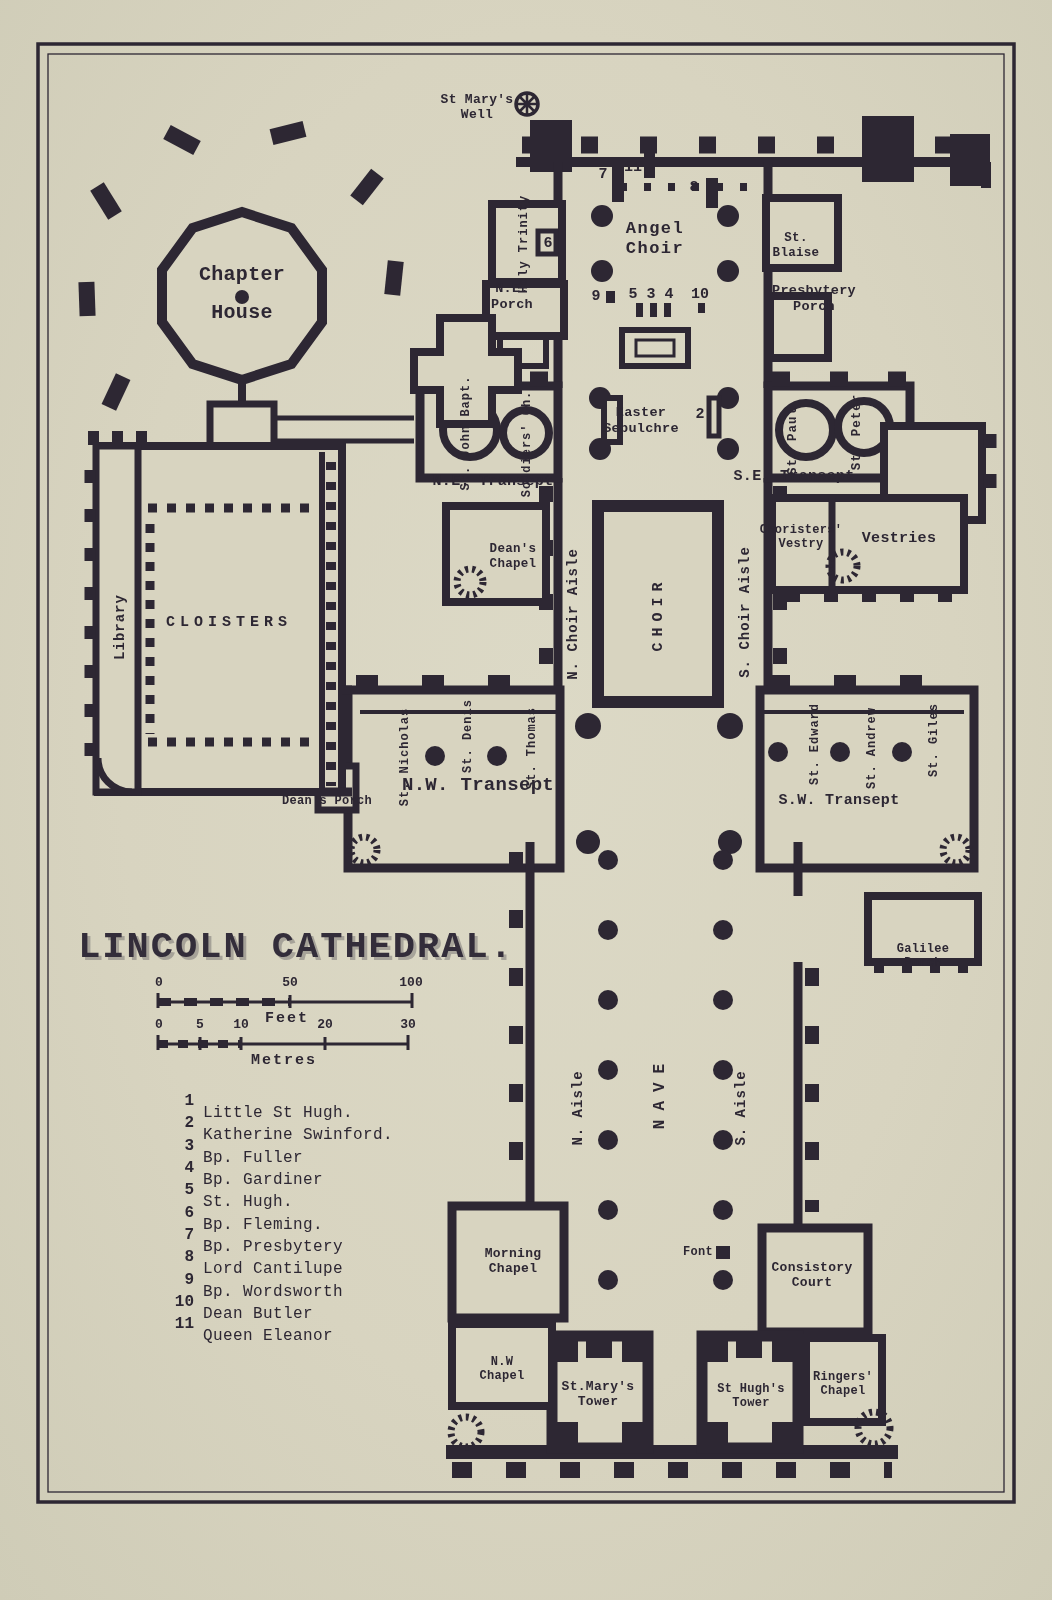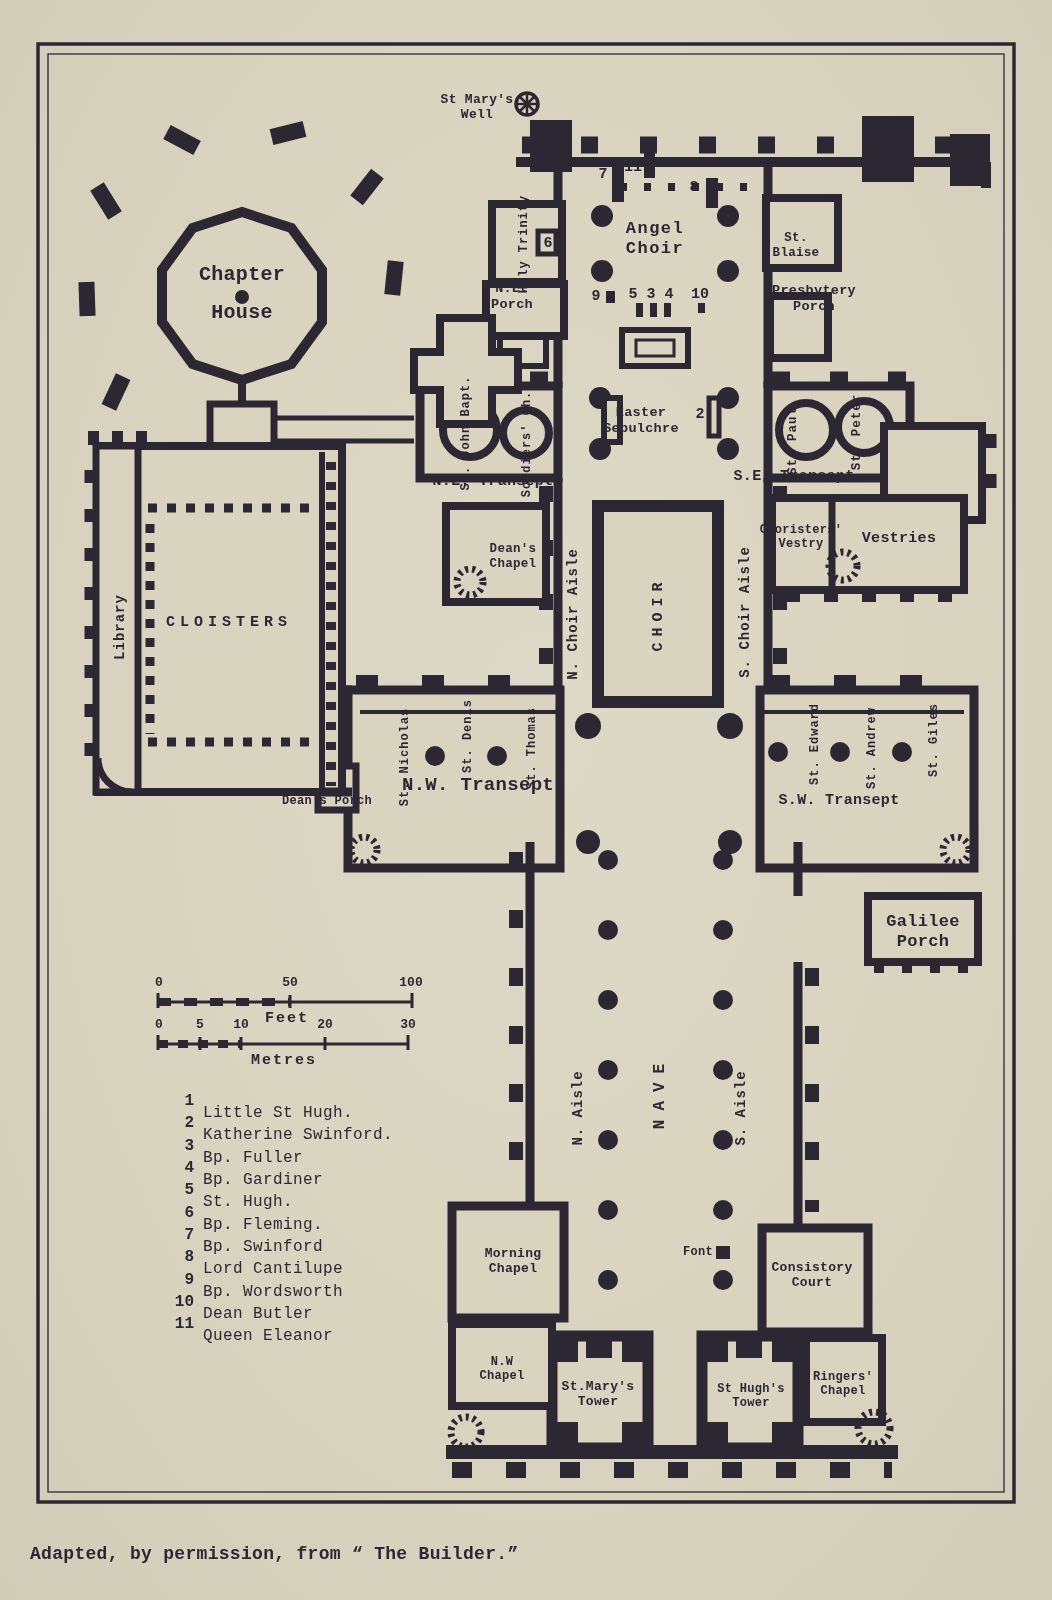--- a/index.html
+++ b/index.html
@@ -267,21 +267,21 @@
   <div class="vlbl" style="left:745px;top:612px;font-size:14px">S. Choir Aisle</div>
   <div class="vlbl" style="left:405px;top:757px;font-size:12px">St. Nicholas</div>
   <div class="vlbl" style="left:468px;top:736px;font-size:12px">St. Denis</div>
   <div class="vlbl" style="left:532px;top:748px;font-size:12px">St. Thomas</div>
   <div class="vlbl" style="left:815px;top:744px;font-size:12px">St. Edward</div>
   <div class="vlbl" style="left:872px;top:748px;font-size:12px">St. Andrew</div>
   <div class="vlbl" style="left:934px;top:740px;font-size:12px">St. Giles</div>
   <div class="lbl" style="left:327px;top:801px;font-size:12px">Dean's Porch</div>
   <div class="lbl" style="left:478px;top:785px;font-size:19px">N.W. Transept</div>
   <div class="lbl" style="left:839px;top:801px;font-size:15px">S.W. Transept</div>
-  <div class="lbl" style="left:923px;top:932px;font-size:17px">Galilee
+  <div class="lbl" style="left:923px;top:956px;font-size:12px">Galilee
 Porch</div>
   <div class="vlbl" style="left:578px;top:1108px;font-size:14px">N. Aisle</div>
   <div class="vlbl" style="left:660px;top:1092px;font-size:16px;letter-spacing:9px">NAVE</div>
   <div class="vlbl" style="left:741px;top:1108px;font-size:14px">S. Aisle</div>
   <div class="lbl" style="left:698px;top:1252px;font-size:12px">Font</div>
   <div class="lbl" style="left:513px;top:1261px;font-size:13px">Morning
 Chapel</div>
   <div class="lbl" style="left:812px;top:1275px;font-size:13px">Consistory
 Court</div>
   <div class="lbl" style="left:502px;top:1369px;font-size:12px">N.W
@@ -295,20 +295,21 @@
 
   <div class="num" style="left:603px;top:174px">7</div>
   <div class="num" style="left:633px;top:167px">11</div>
   <div class="num" style="left:694px;top:187px">8</div>
   <div class="num" style="left:548px;top:243px">6</div>
   <div class="num" style="left:596px;top:296px">9</div>
   <div class="num" style="left:651px;top:294px">5 3 4</div>
   <div class="num" style="left:700px;top:294px">10</div>
   <div class="num" style="left:700px;top:414px">2</div>
 
+  <div class="title" style="left:296px;top:947px">LINCOLN CATHEDRAL.</div>
 
   <span class="tick" style="left:159px;top:990px">0</span>
   <span class="tick" style="left:290px;top:990px">50</span>
   <span class="tick" style="left:411px;top:990px">100</span>
   <div class="unit" style="left:287px;top:1018px">Feet</div>
   <span class="tick" style="left:159px;top:1032px">0</span>
   <span class="tick" style="left:200px;top:1032px">5</span>
   <span class="tick" style="left:241px;top:1032px">10</span>
   <span class="tick" style="left:325px;top:1032px">20</span>
   <span class="tick" style="left:408px;top:1032px">30</span>
@@ -334,34 +335,33 @@
     <div class="legend-row">
         <span class="legend-num">5</span>
         <span class="legend-label">St. Hugh.</span>
       </div>
     <div class="legend-row">
         <span class="legend-num">6</span>
         <span class="legend-label">Bp. Fleming.</span>
       </div>
     <div class="legend-row">
         <span class="legend-num">7</span>
-        <span class="legend-label">Bp. Swinford</span>
+        <span class="legend-label">Bp. Presbytery</span>
       </div>
     <div class="legend-row">
         <span class="legend-num">8</span>
         <span class="legend-label">Lord Cantilupe</span>
       </div>
     <div class="legend-row">
         <span class="legend-num">9</span>
         <span class="legend-label">Bp. Wordsworth</span>
       </div>
     <div class="legend-row">
         <span class="legend-num">10</span>
         <span class="legend-label">Dean Butler</span>
       </div>
     <div class="legend-row">
         <span class="legend-num">11</span>
         <span class="legend-label">Queen Eleanor</span>
       </div>
   </div>
 
-  <div class="caption">Adapted, by permission, from “ The Builder.”</div>
 </div>
 
 </body></html>

